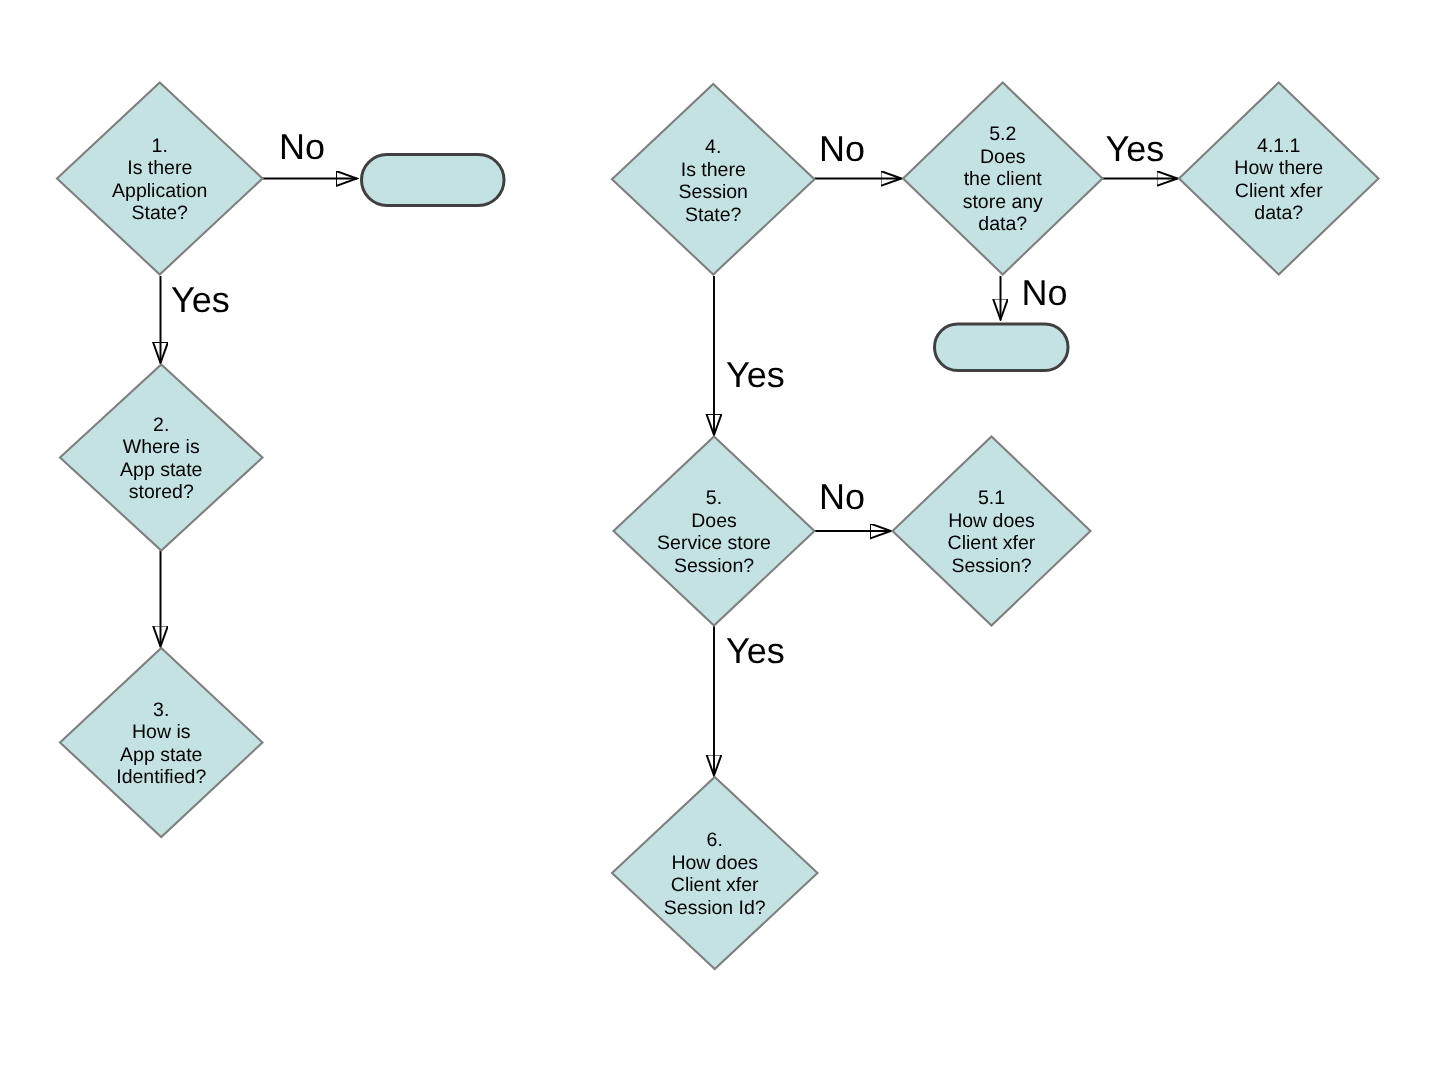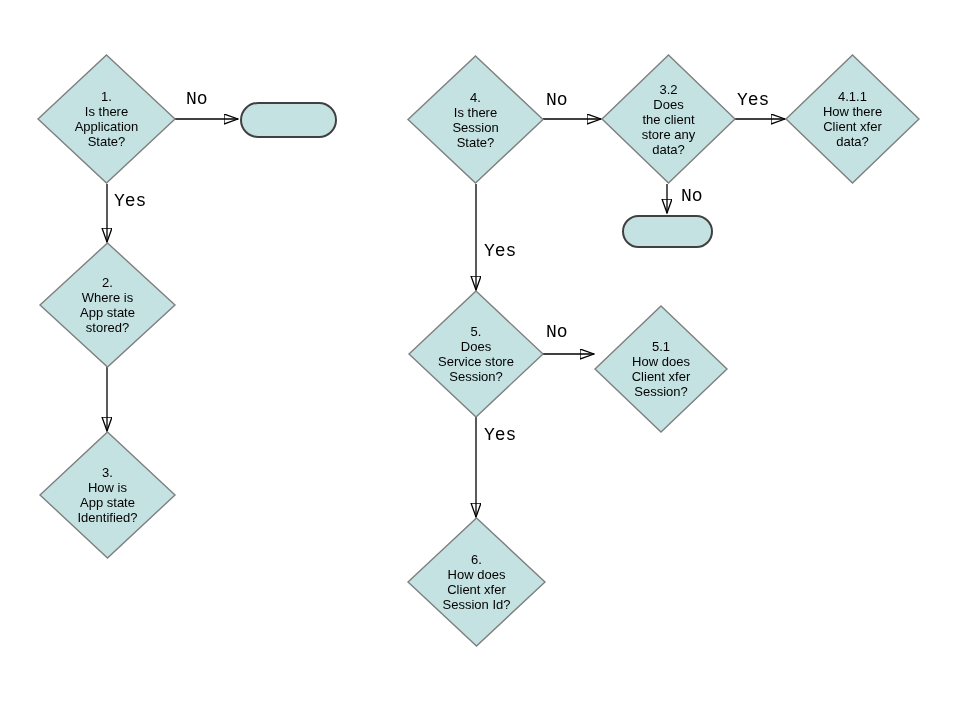--- a/index.html
+++ b/index.html
@@ -54,25 +54,24 @@
   }
   .terminator {
     position: absolute;
     background: var(--node-fill, #c5e2e3);
     border: 2px solid var(--terminator-border, #404040);
     border-radius: 999px;
     box-sizing: border-box;
   }
   .edge-label {
     position: absolute;
-    font-size: 18px;
+    font-size: 24px;
     line-height: 20px;
     color: var(--text-color, #000000);
     white-space: nowrap;
-    font-family: Liberation Mono, monospace;
   }
 </style>
 </head>
 <body>
 
 <div class="canvas">
 
   <svg class="connectors" viewBox="0 0 960 720" xmlns="http://www.w3.org/2000/svg">
     <defs>
       <marker id="arrow" markerUnits="userSpaceOnUse" markerWidth="15" markerHeight="11" refX="14" refY="5" orient="auto">
@@ -127,21 +126,21 @@
     <div class="node-label">4.
 Is there
 Session
 State?</div>
   </div>
 
   <div class="node" style="left:602px; top:55px; width:133px; height:128px;">
     <svg class="shape" viewBox="0 0 100 100" preserveAspectRatio="none">
       <polygon points="50,0 100,50 50,100 0,50"></polygon>
     </svg>
-    <div class="node-label">3.2
+    <div class="node-label">5.2
 Does
 the client
 store any
 data?</div>
   </div>
 
   <div class="node" style="left:786px; top:55px; width:133px; height:128px;">
     <svg class="shape" viewBox="0 0 100 100" preserveAspectRatio="none">
       <polygon points="50,0 100,50 50,100 0,50"></polygon>
     </svg>
@@ -154,21 +153,21 @@
   <div class="node" style="left:409px; top:291px; width:134px; height:126px;">
     <svg class="shape" viewBox="0 0 100 100" preserveAspectRatio="none">
       <polygon points="50,0 100,50 50,100 0,50"></polygon>
     </svg>
     <div class="node-label">5.
 Does
 Service store
 Session?</div>
   </div>
 
-  <div class="node" style="left:595px; top:306px; width:132px; height:126px;">
+  <div class="node" style="left:595px; top:291px; width:132px; height:126px;">
     <svg class="shape" viewBox="0 0 100 100" preserveAspectRatio="none">
       <polygon points="50,0 100,50 50,100 0,50"></polygon>
     </svg>
     <div class="node-label">5.1
 How does
 Client xfer
 Session?</div>
   </div>
 
   <div class="node" style="left:408px; top:518px; width:137px; height:128px;">

